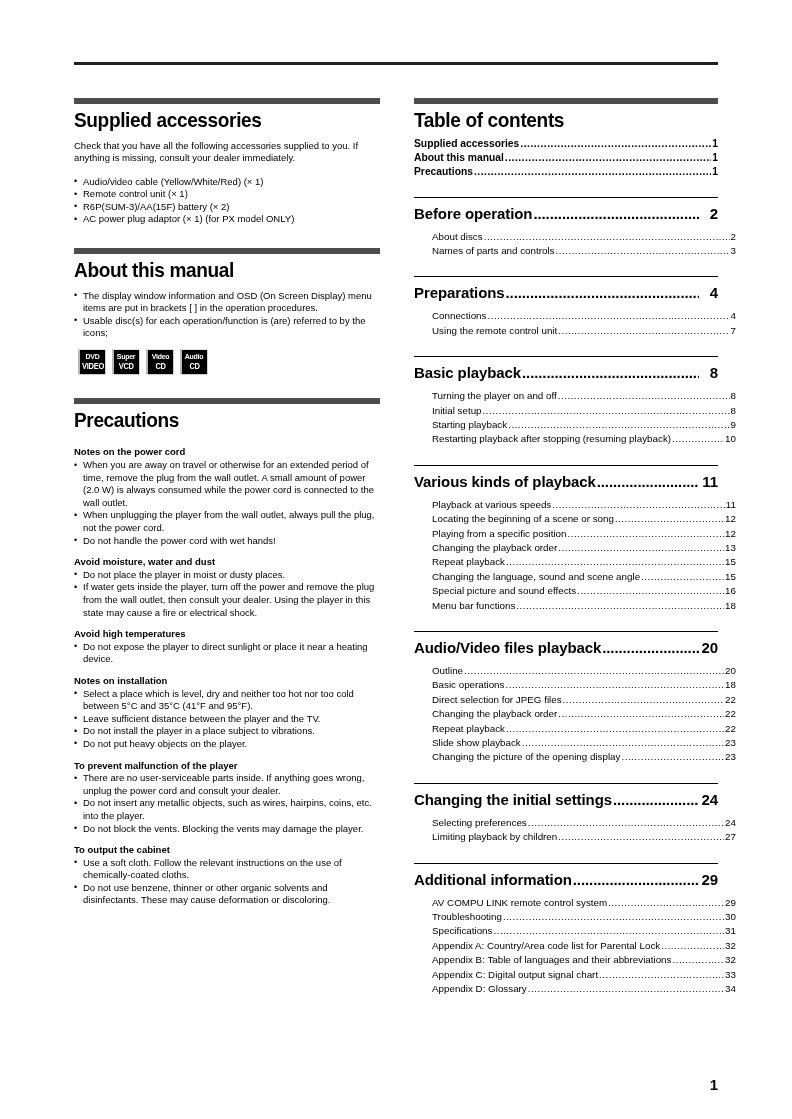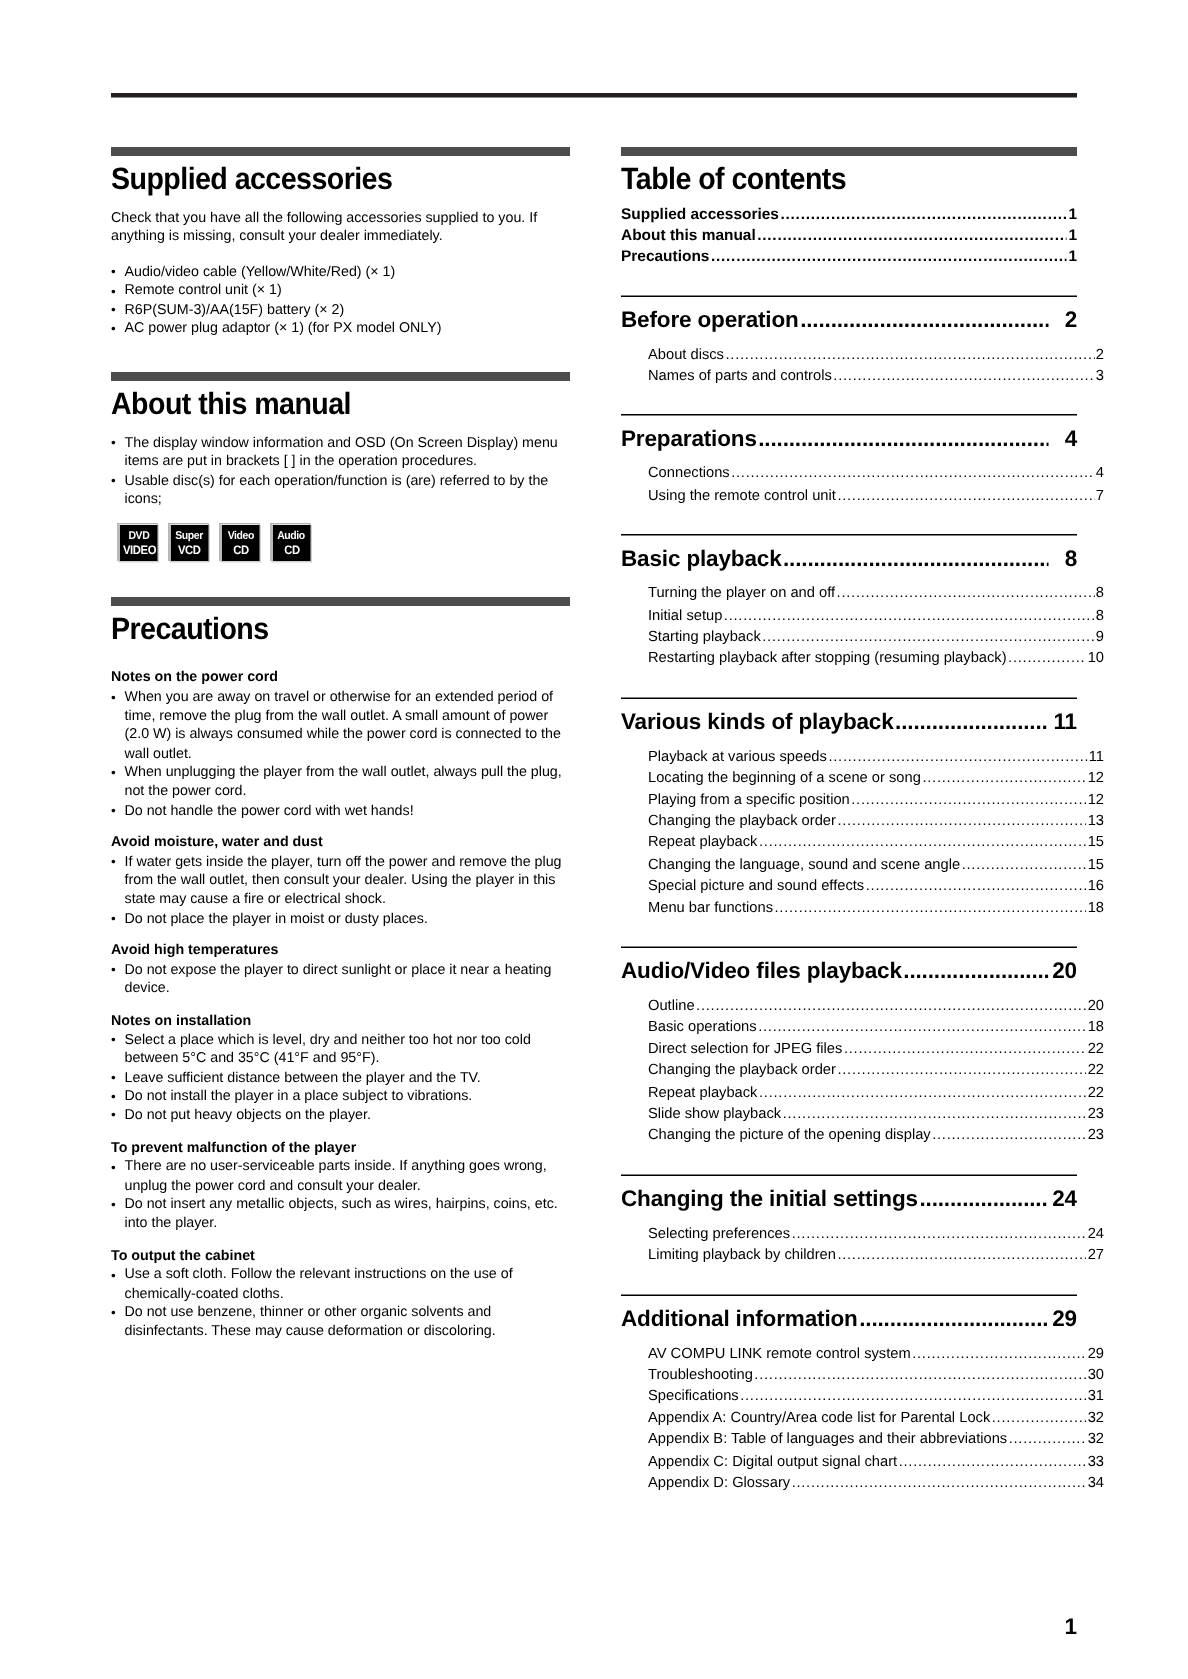--- a/index.html
+++ b/index.html
@@ -262,22 +262,22 @@
         <ul class="bullets">
           <li>When you are away on travel or otherwise for an extended period of time, remove the plug from the wall outlet. A small amount of power (2.0 W) is always consumed while the power cord is connected to the wall outlet.</li>
           <li>When unplugging the player from the wall outlet, always pull the plug, not the power cord.</li>
           <li>Do not handle the power cord with wet hands!</li>
         </ul>
       </div>
 
       <div>
         <div class="subhead">Avoid moisture, water and dust</div>
         <ul class="bullets">
+          <li>Do not place the player in moist or dusty places.</li>
           <li>If water gets inside the player, turn off the power and remove the plug from the wall outlet, then consult your dealer. Using the player in this state may cause a fire or electrical shock.</li>
-          <li>Do not place the player in moist or dusty places.</li>
         </ul>
       </div>
 
       <div>
         <div class="subhead">Avoid high temperatures</div>
         <ul class="bullets">
           <li>Do not expose the player to direct sunlight or place it near a heating device.</li>
         </ul>
       </div>
 
@@ -289,20 +289,21 @@
           <li>Do not install the player in a place subject to vibrations.</li>
           <li>Do not put heavy objects on the player.</li>
         </ul>
       </div>
 
       <div>
         <div class="subhead">To prevent malfunction of the player</div>
         <ul class="bullets">
           <li>There are no user-serviceable parts inside. If anything goes wrong, unplug the power cord and consult your dealer.</li>
           <li>Do not insert any metallic objects, such as wires, hairpins, coins, etc. into the player.</li>
+          <li>Do not block the vents. Blocking the vents may damage the player.</li>
         </ul>
       </div>
 
       <div>
         <div class="subhead">To output the cabinet</div>
         <ul class="bullets">
           <li>Use a soft cloth. Follow the relevant instructions on the use of chemically-coated cloths.</li>
           <li>Do not use benzene, thinner or other organic solvents and disinfectants. These may cause deformation or discoloring.</li>
         </ul>
       </div>

